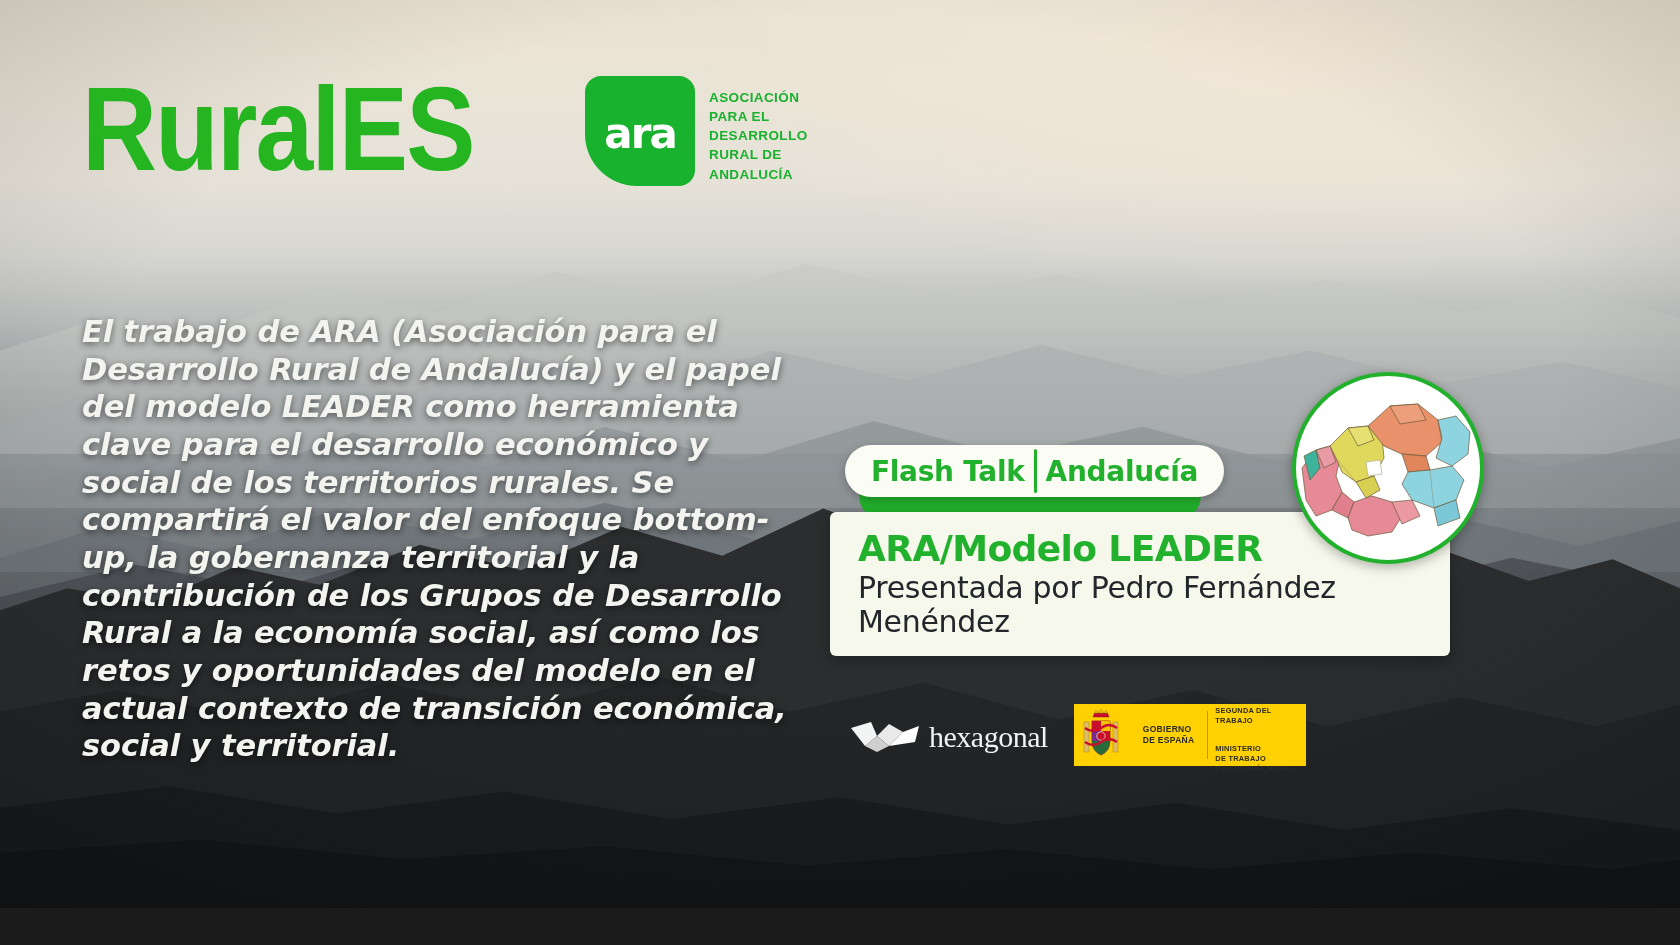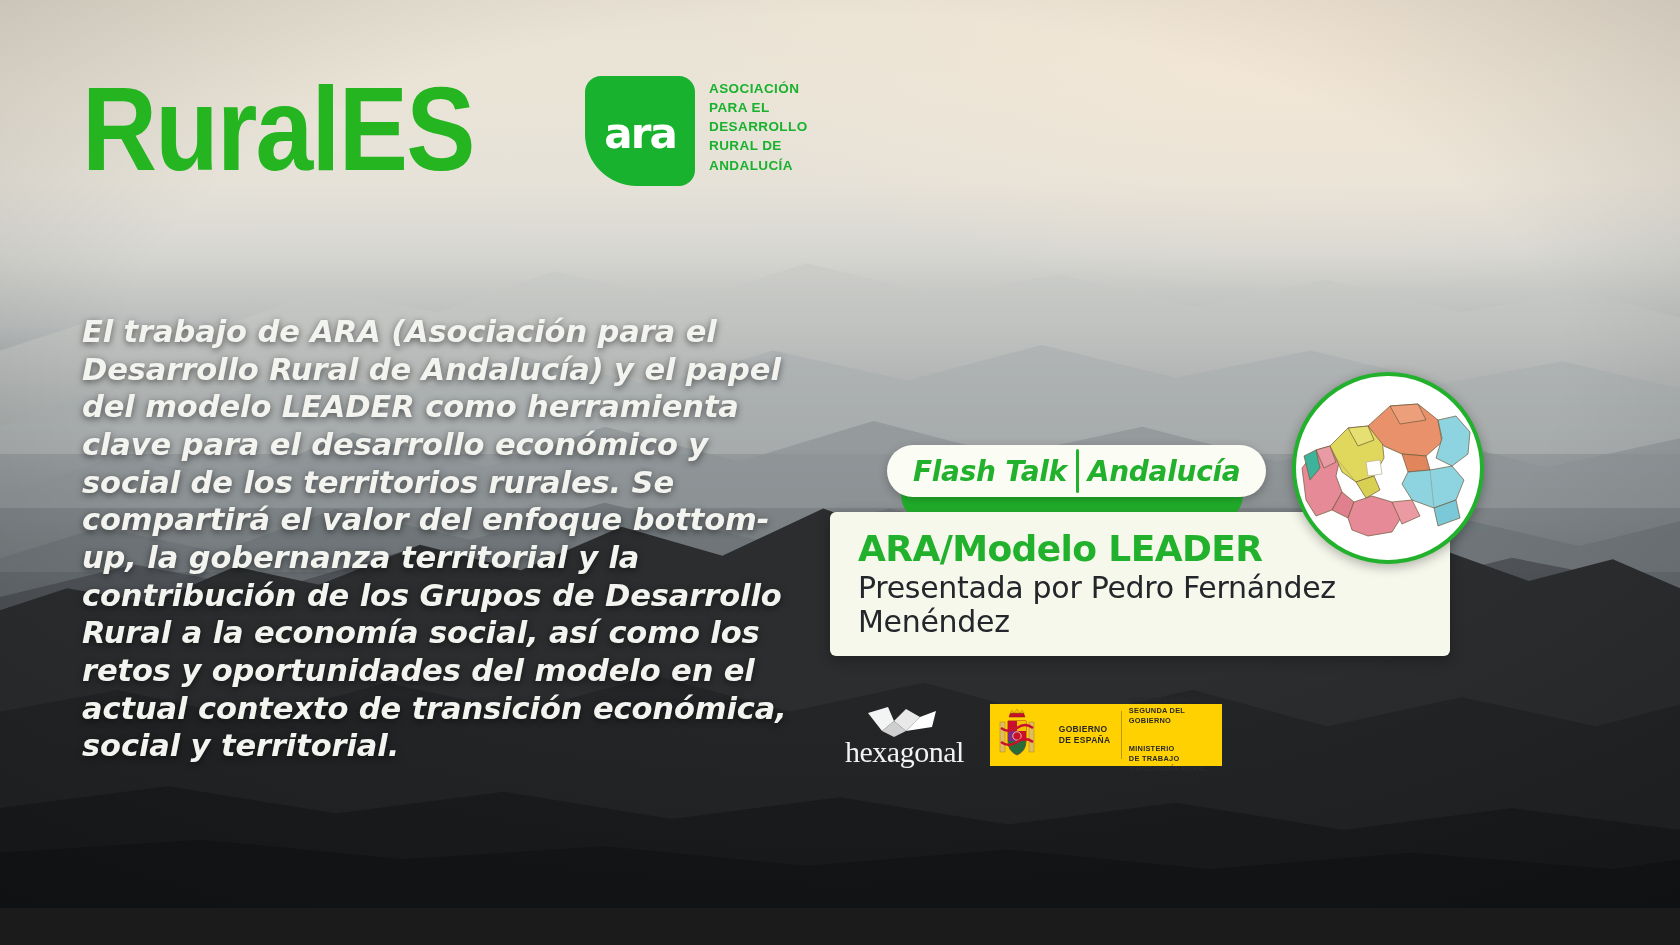--- a/index.html
+++ b/index.html
@@ -65,37 +65,37 @@
     width:110px;height:110px;background:#18b22e;
     border-radius:16px 16px 16px 52px;
     display:flex;align-items:center;justify-content:center;
   }
   .ara-mark span{
     color:#fff;font-weight:700;font-size:42px;line-height:1;
     letter-spacing:-2px;font-family:"DejaVu Sans",sans-serif;
     margin-top:6px;
   }
   .ara-caption{
-    margin-left:14px;margin-top:3px;
+    margin-left:14px;margin-top:12px;
     color:#18b22e;font-weight:700;font-size:13.5px;line-height:1.42;
     letter-spacing:.4px;white-space:pre-line;
     font-family:"Liberation Sans","DejaVu Sans",sans-serif;
   }
 
   
   .abstract{
     position:absolute;left:82px;top:313px;width:712px;
     color:#f3f4ef;font-style:italic;font-weight:600;
     font-size:30.5px;line-height:1.235;letter-spacing:-.1px;
     text-shadow:0 2px 7px rgba(0,0,0,.55);
     font-family:"DejaVu Sans",sans-serif;
   }
 
   
-  .badge-wrap{position:absolute;left:887px;top:445px;font-style:italic;}
+  .badge-wrap{position:absolute;left:845px;top:445px;}
   .badge-shadowbar{
     position:absolute;left:14px;top:24px;width:342px;height:52px;
     background:#22b12c;border-radius:26px;
   }
   .badge{
     position:relative;display:inline-flex;align-items:center;
     background:#fbfcf4;border-radius:30px;height:52px;padding:0 26px;
     box-shadow:0 3px 10px rgba(0,0,0,.25);
   }
   .badge b{
@@ -136,21 +136,21 @@
 
   
   .sponsors{position:absolute;left:845px;top:690px;width:650px;height:90px;
             display:flex;align-items:center;}
   .sp{display:flex;align-items:center;}
   .proy{margin-right:38px;}
   .proy-name{
     color:#ffffff;font-weight:700;font-size:27px;margin-left:12px;
     letter-spacing:-.3px;font-family:"DejaVu Sans",sans-serif;
   }
-  .hexa{flex-direction:column;align-items:center;margin-right:26px;margin-top:4px;}
+  .hexa{flex-direction:row;align-items:flex-end;margin-right:26px;margin-top:4px;}
   .hexa-name{
     color:#f2f2f2;font-size:30px;font-family:"Liberation Serif","DejaVu Serif",serif;
     letter-spacing:-.5px;margin-top:-4px;
   }
   .gob{
     background:#FFD100;width:232px;height:62px;display:flex;align-items:center;
     padding:0 0 0 6px;box-sizing:border-box;
   }
   .gob-left{display:flex;align-items:center;width:128px;}
   .gob-label{
@@ -284,21 +284,21 @@
 
           <path d="M5 20 q8 6 16 0 q8 -6 16 0" fill="none" stroke="#c8102e" stroke-width="2.4"></path>
           <path d="M5 34 q8 6 16 0 q8 -6 16 0" fill="none" stroke="#c8102e" stroke-width="2.4"></path>
         </svg>
         <div class="gob-label">GOBIERNO
 DE ESPAÑA</div>
       </div>
       <div class="gob-rule"></div>
       <div class="gob-right">
         <div>VICEPRESIDENCIA
-SEGUNDA DEL GOBIERNO</div>
+SEGUNDA DEL TRABAJO</div>
         <div class="blk2">MINISTERIO
 DE TRABAJO
 Y ECONOMÍA RURAL</div>
       </div>
     </div>
 
   </div>
 
 </div>
 

